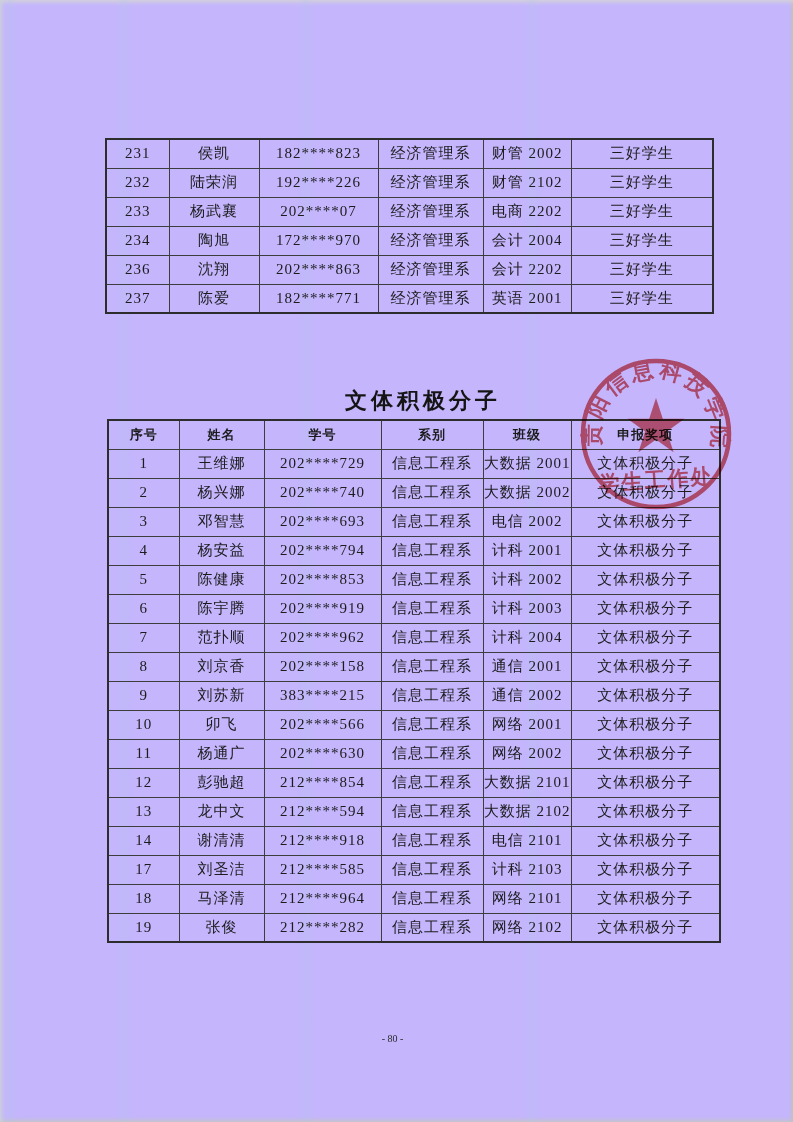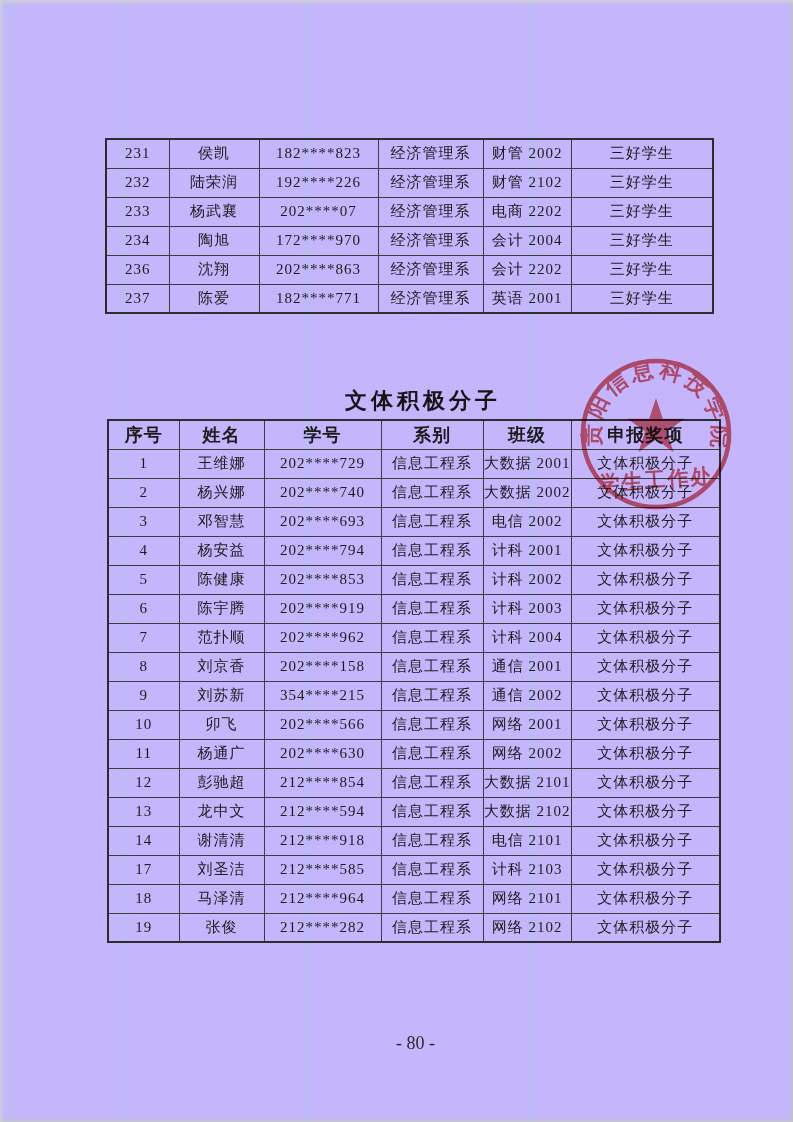--- a/index.html
+++ b/index.html
@@ -19,29 +19,29 @@
   table.doc td, table.doc th{
     border:1px solid #3d3d3d;
     text-align:center;vertical-align:middle;
     font-size:15px;letter-spacing:1px;
     padding:0;overflow:hidden;white-space:nowrap;
   }
   table.doc{border:2px solid #2d2d2d;}
   table.doc tr{height:29px;}
   #tbl1{left:105px;top:138px;width:607px;}
   #tbl2{left:107px;top:419px;width:612px;}
-  #tbl2 th{font-weight:bold;font-size:18px;margin-left:36px;}
+  #tbl2 th{font-weight:bold;font-size:13px;margin-left:36px;}
   .section-title{
     position:absolute;left:345px;top:386px;
     font-family:"DejaVu Sans","Liberation Sans",sans-serif;
     font-weight:bold;font-size:22px;letter-spacing:4px;color:#141414;
   }
   .page-number{
     position:absolute;left:350px;top:1033px;width:85px;
-    text-align:right;font-size:18px;color:#2a2a2a;
+    text-align:center;font-size:10px;color:#2a2a2a;
   }
   .stamp{
     position:absolute;left:568px;top:348px;width:180px;height:175px;
     mix-blend-mode:multiply;opacity:0.85;pointer-events:none;z-index:5;
   }
   .stamp text{font-family:"DejaVu Sans","Liberation Sans",sans-serif;font-weight:bold;}
 </style>
 </head>
 <body>
 
@@ -195,21 +195,21 @@
           <td>8</td>
           <td>刘京香</td>
           <td>202****158</td>
           <td>信息工程系</td>
           <td>通信 2001</td>
           <td>文体积极分子</td>
         </tr>
         <tr>
           <td>9</td>
           <td>刘苏新</td>
-          <td>354****215</td>
+          <td>383****215</td>
           <td>信息工程系</td>
           <td>通信 2002</td>
           <td>文体积极分子</td>
         </tr>
         <tr>
           <td>10</td>
           <td>卯飞</td>
           <td>202****566</td>
           <td>信息工程系</td>
           <td>网络 2001</td>

